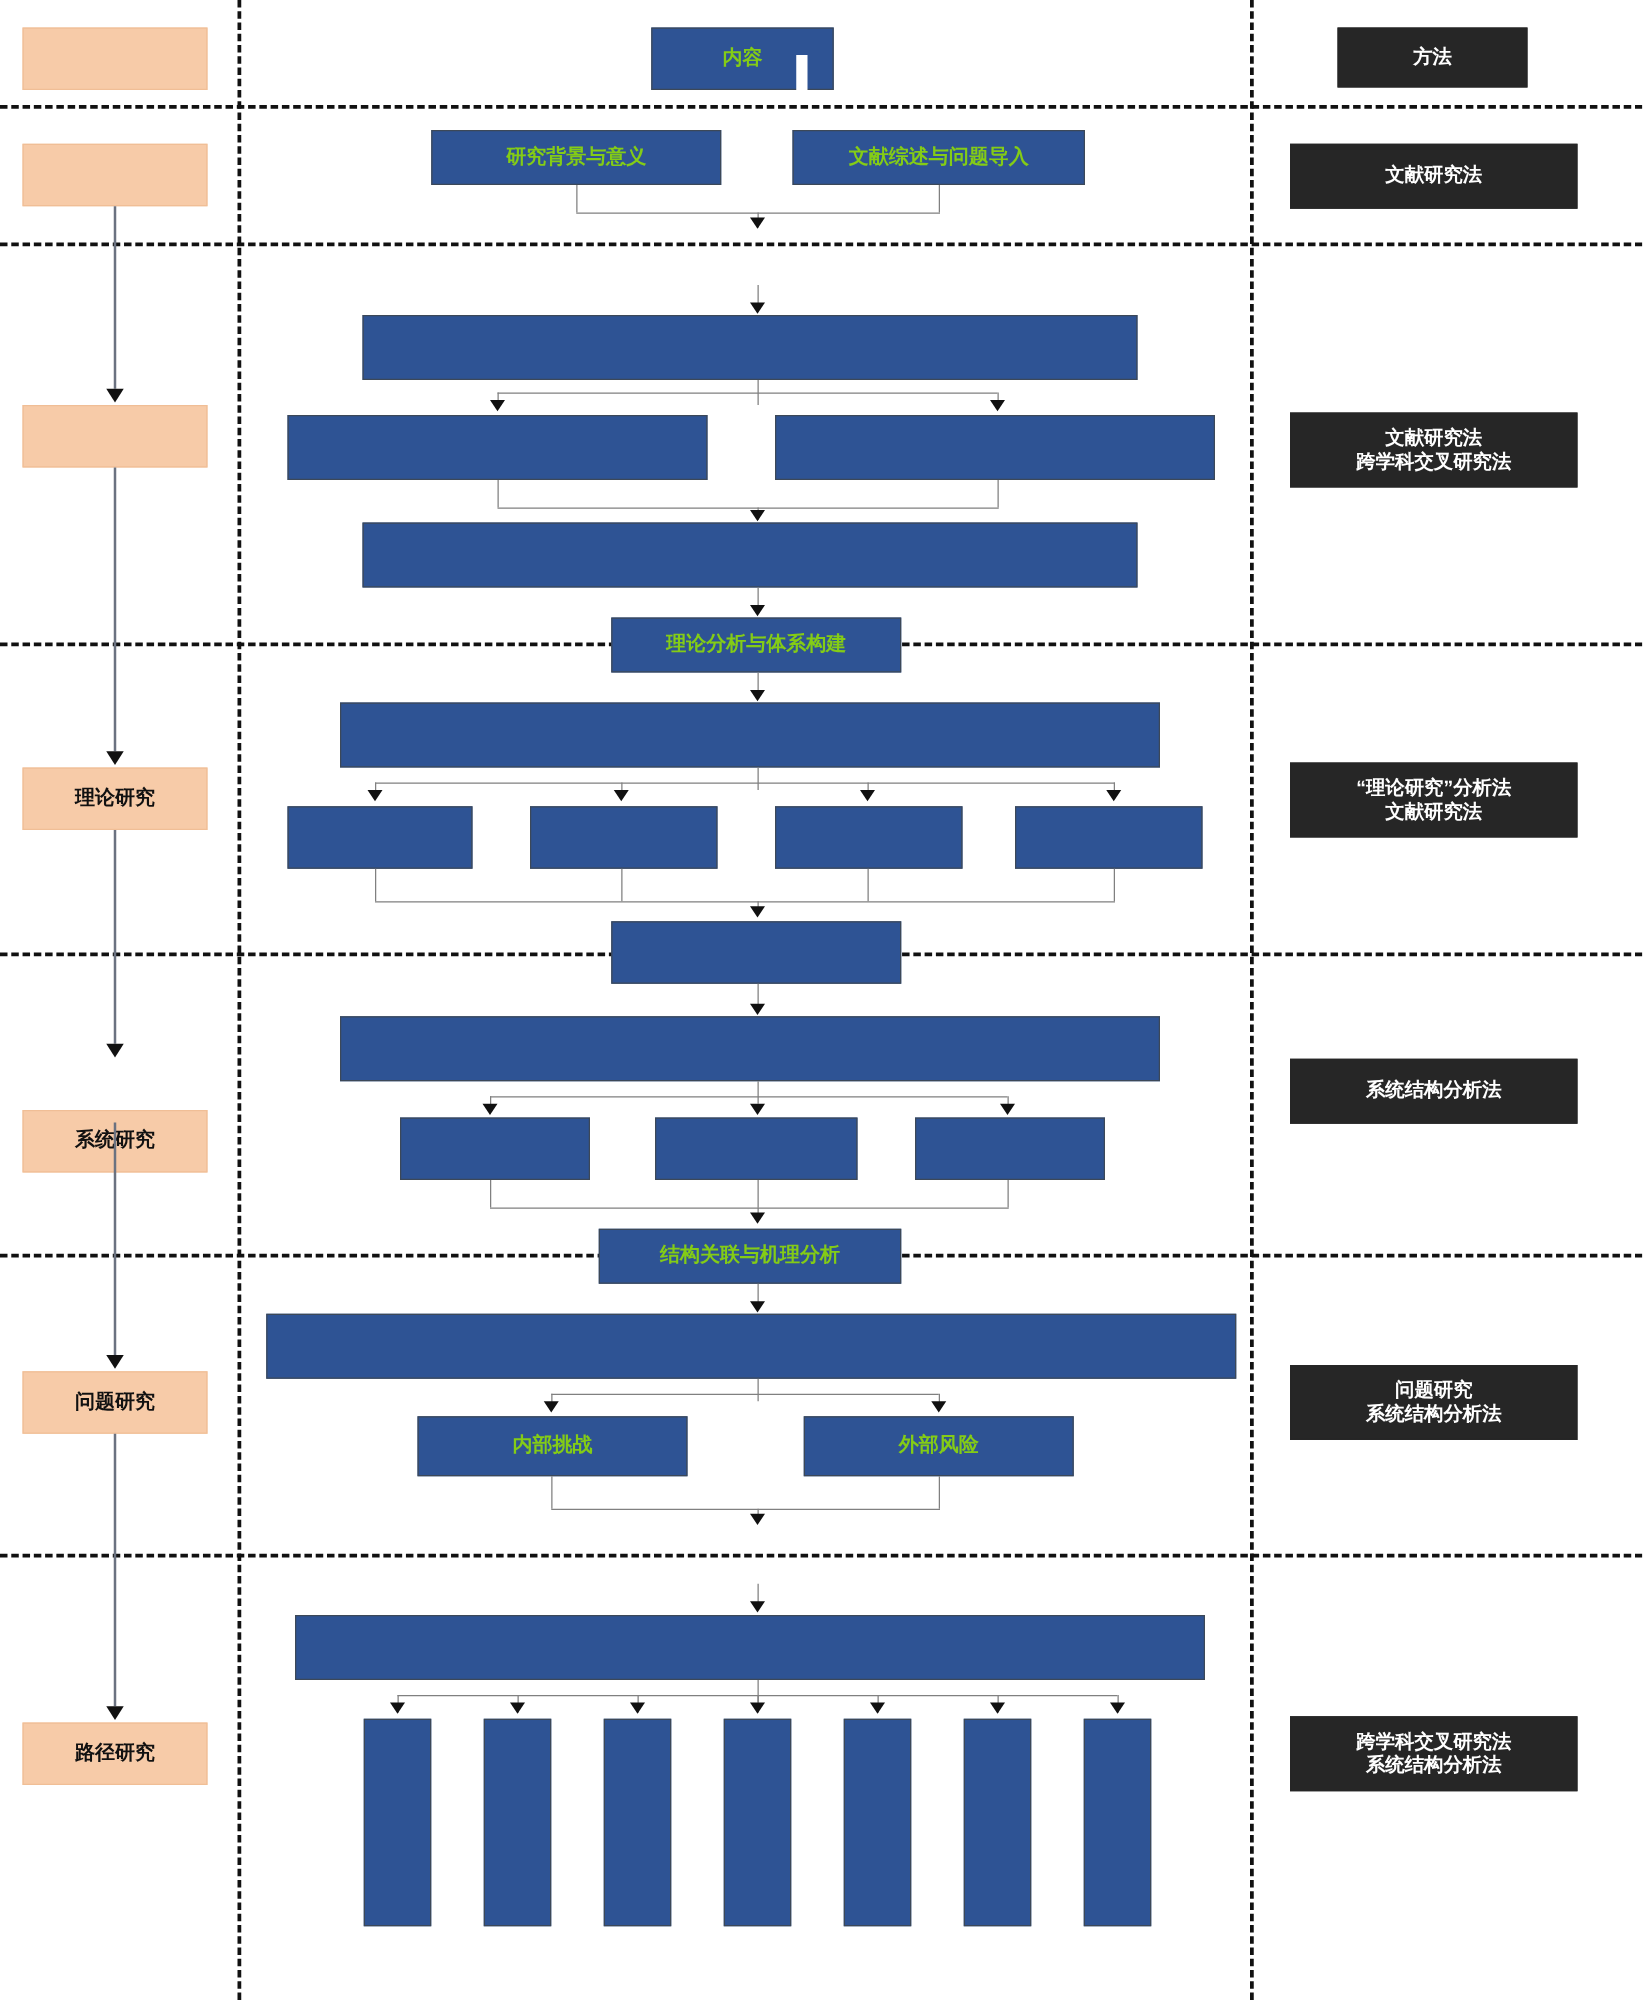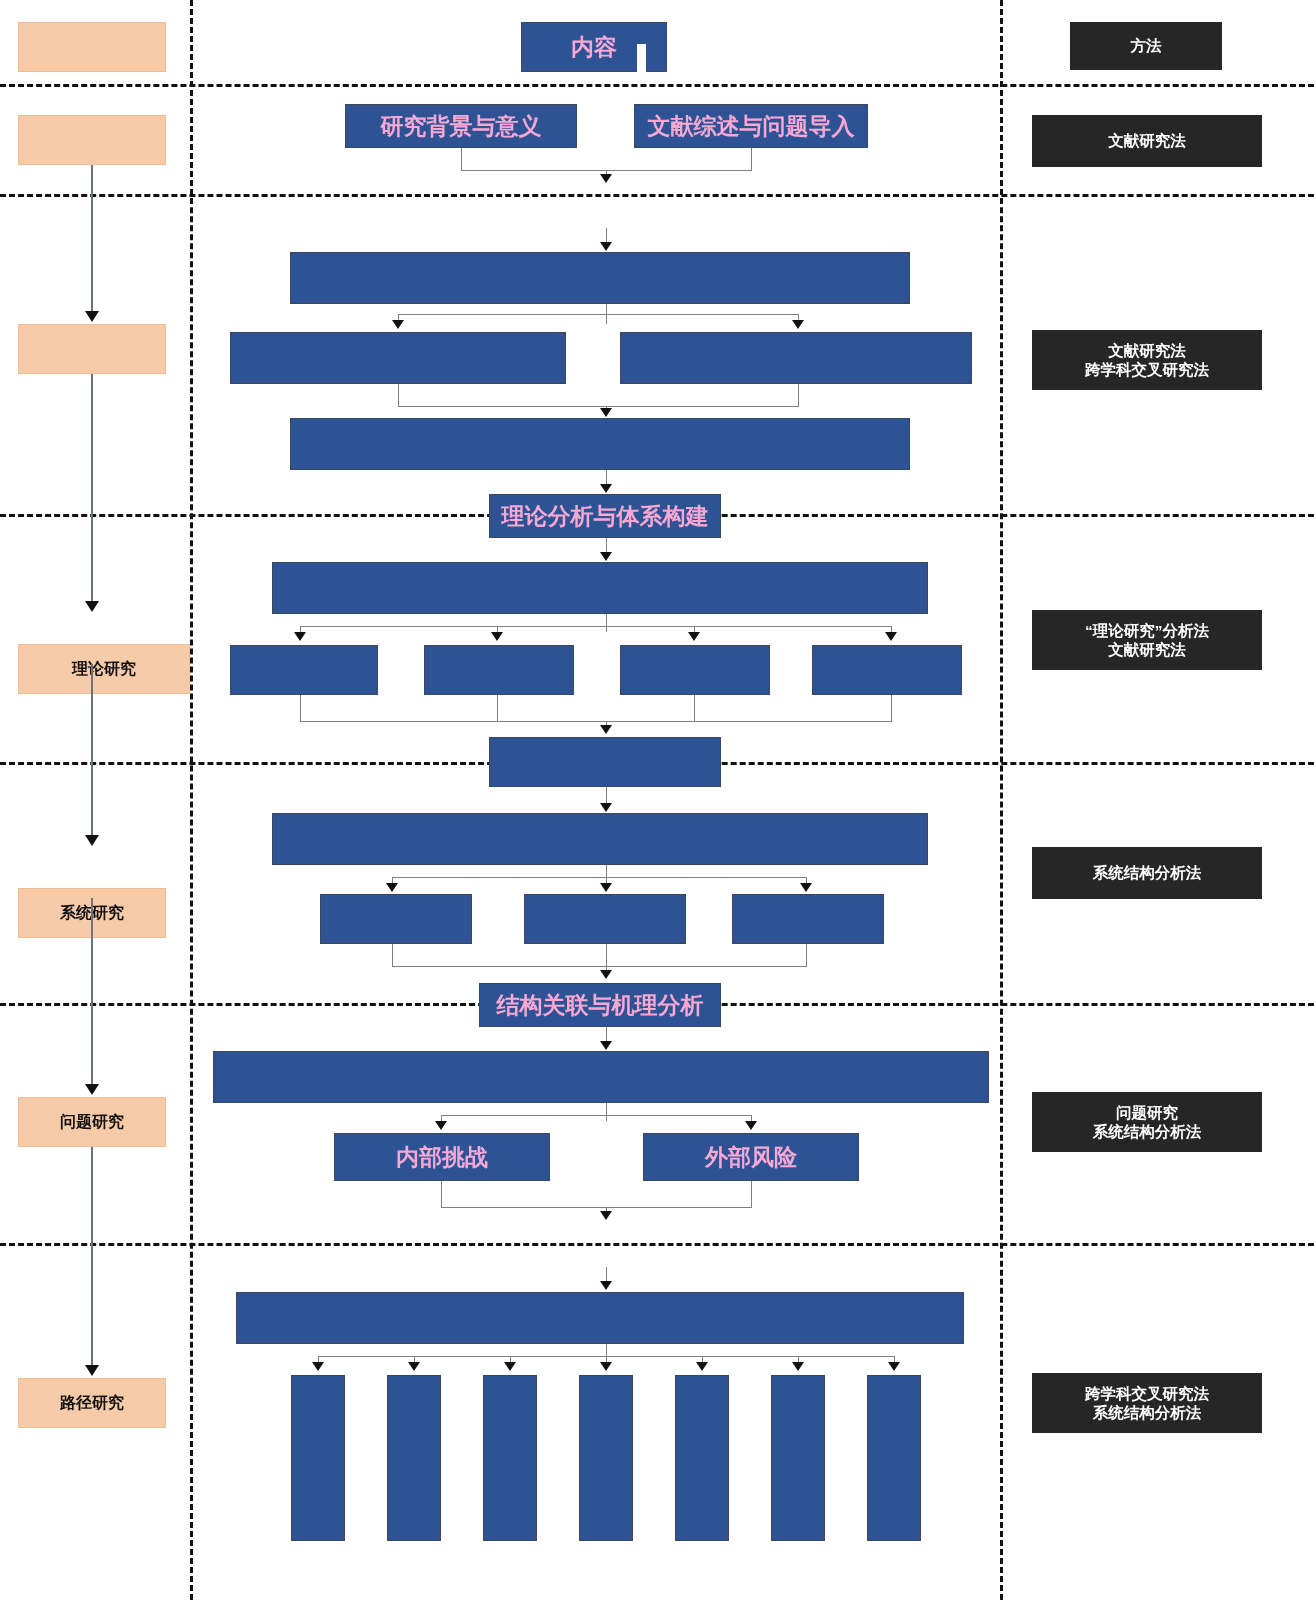--- a/index.html
+++ b/index.html
@@ -40,22 +40,22 @@
     box-sizing: border-box;
     display: flex;
     align-items: center;
     justify-content: center;
     text-align: center;
     line-height: 1.25;
   }
   .blue {
     background: #2E5394;
     border: 1px solid #3c4858;
-    color: #f9a8d4;
-    font-size: 23px;
+    color: #84cc16;
+    font-size: 16px;
     font-weight: bold;
   }
   .black {
     background: #262626;
     border: 1px solid #262626;
     color: #ffffff;
     font-size: 15.5px;
     font-weight: bold;
   }
   .peach {
@@ -115,21 +115,21 @@
   <div class="hdiv" style="top:84px;"></div>
   <div class="hdiv" style="top:194px;"></div>
   <div class="hdiv" style="top:514px;"></div>
   <div class="hdiv" style="top:762px;"></div>
   <div class="hdiv" style="top:1003px;"></div>
   <div class="hdiv" style="top:1243px;"></div>
 
   <div class="box peach" style="left:18px;  top:22px;   width:148px; height:50px;"></div>
   <div class="box peach" style="left:18px;  top:115px;  width:148px; height:50px;"></div>
   <div class="box peach" style="left:18px;  top:324px;  width:148px; height:50px;"></div>
-  <div class="box peach" style="left:18px;  top:644px;  width:172px; height:50px;">理论研究</div>
+  <div class="box peach" style="left:18px;  top:614px;  width:148px; height:50px;">理论研究</div>
   <div class="box peach" style="left:18px;  top:888px;  width:148px; height:50px;">系统研究</div>
   <div class="box peach" style="left:18px;  top:1097px; width:148px; height:50px;">问题研究</div>
   <div class="box peach" style="left:18px;  top:1378px; width:148px; height:50px;">路径研究</div>
 
   <div class="spine" style="left:91px; top:165px; height:146px;"></div>
   <div class="spine-arrow" style="left:85px; top:311px;"></div>
 
   <div class="spine" style="left:91px; top:374px; height:227px;"></div>
   <div class="spine-arrow" style="left:85px; top:601px;"></div>
 

